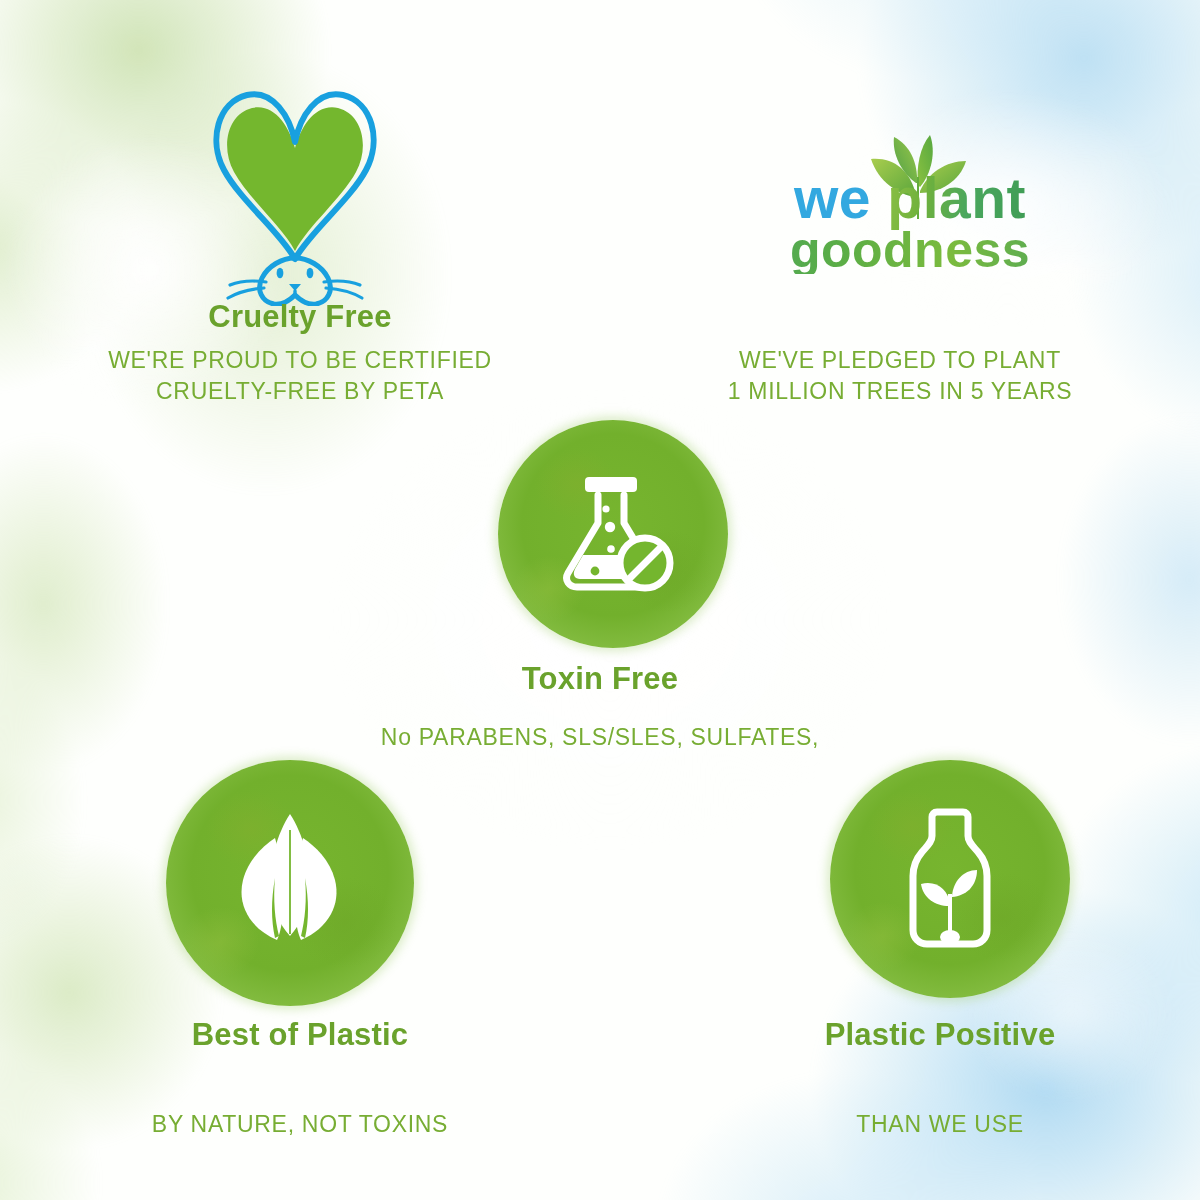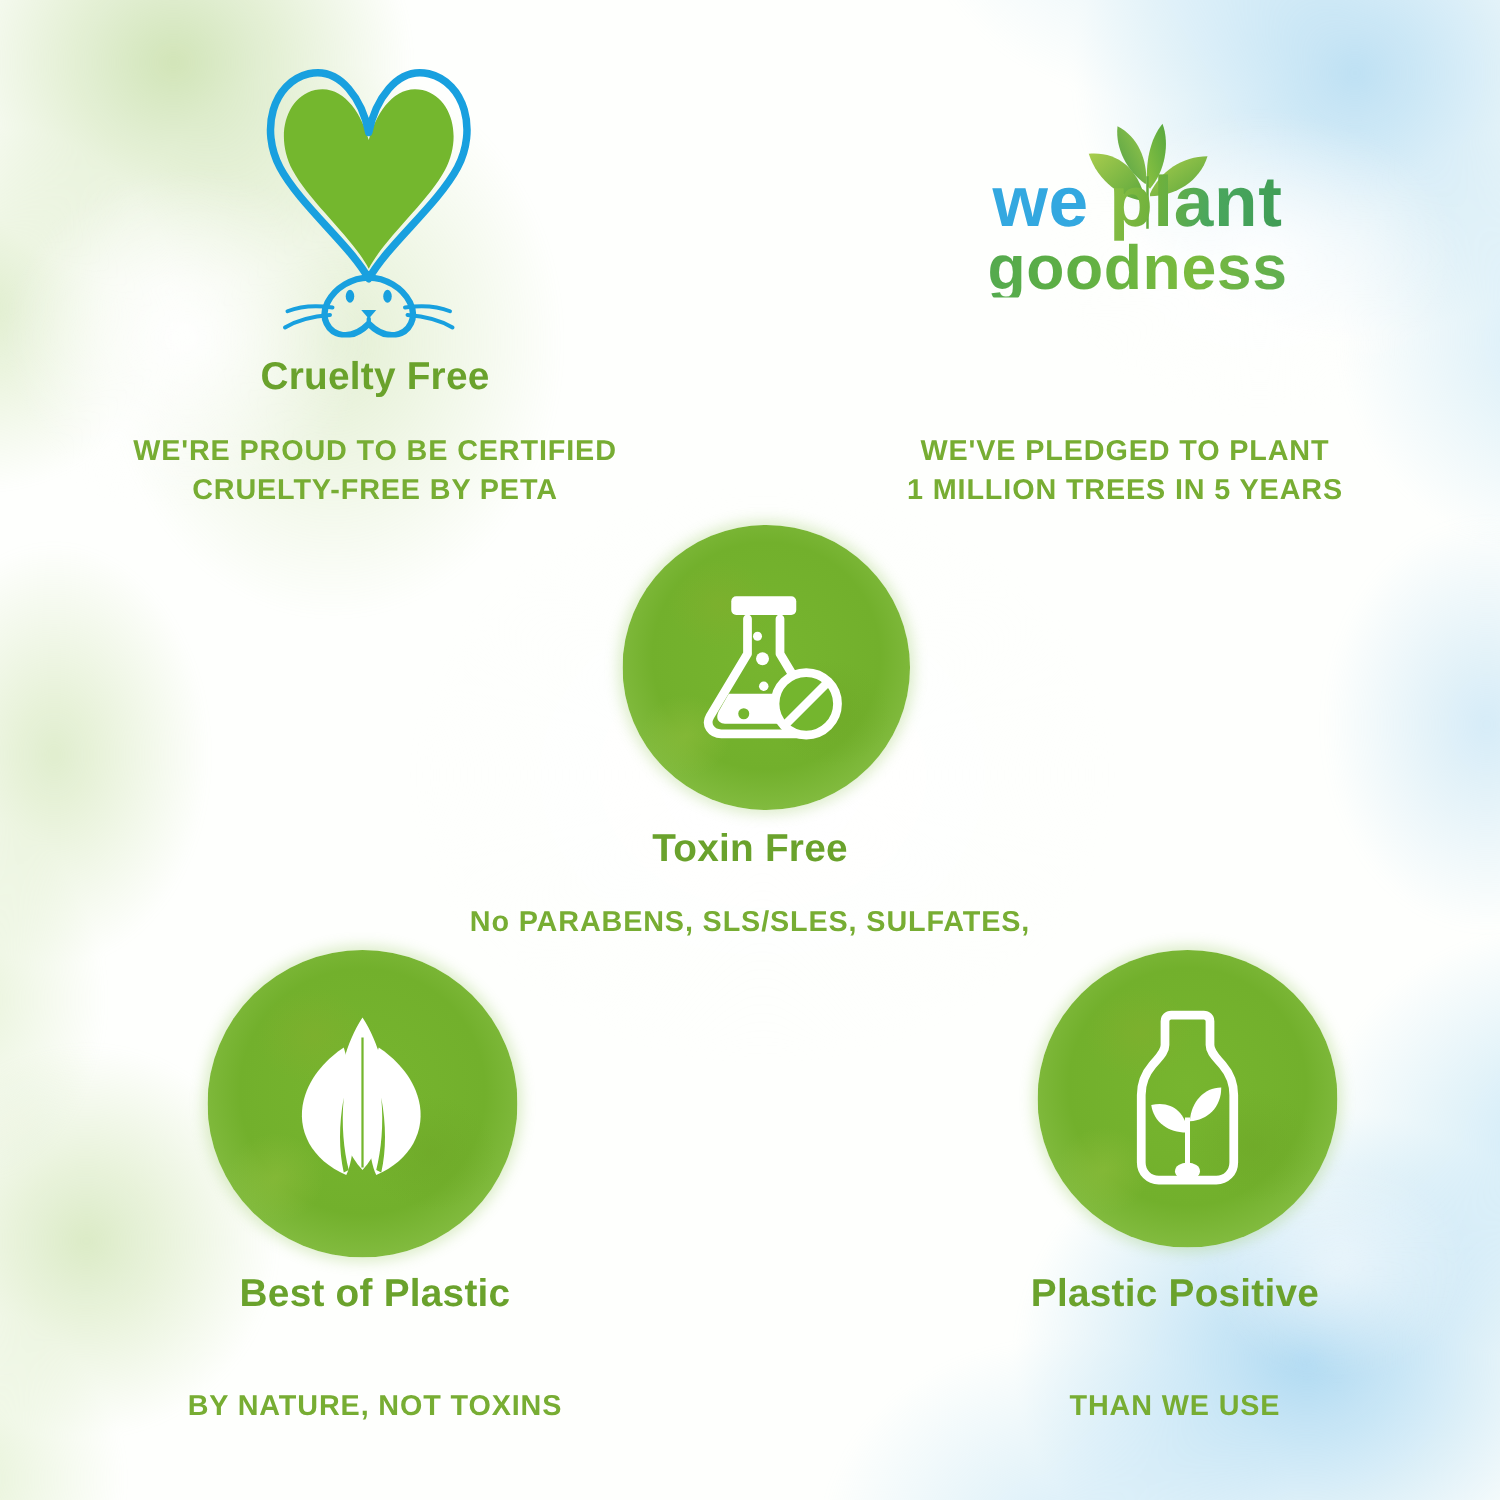--- a/index.html
+++ b/index.html
@@ -90,21 +90,21 @@
     color:#6aa22c;
     font-size:31px;
     font-weight:bold;
     letter-spacing:.2px;
     line-height:1.1;
     margin:0;
   }
   .desc{
     color:#77ad33;
     font-size:23px;
-    font-weight:bold;
+    font-weight:normal;
     letter-spacing:.7px;
     line-height:1.33;
     margin:10px 0 0 0;
     text-transform:uppercase;
   }
   .desc .nocap{text-transform:none;margin-top:32px;}
 
   
   .badge{
     position:relative;
@@ -116,21 +116,21 @@
       radial-gradient(circle at 50% 46%, #77b52f 0%, #72b02c 54%, #86be44 78%, #9ccb62 92%, rgba(160,205,105,.55) 100%);
     box-shadow:0 0 10px 4px rgba(150,198,92,.30);
   }
   .badge::after{
     content:"";position:absolute;inset:-3px;border-radius:50%;
     background:radial-gradient(circle at 50% 50%, rgba(255,255,255,0) 86%, rgba(160,205,100,.22) 94%, rgba(255,255,255,0) 100%);
   }
   .badge svg{position:absolute;left:50%;top:50%;transform:translate(-50%,-50%);}
 
   
-  .logo-wrap{position:absolute;}
+  .logo-wrap{position:absolute;margin-top:36px;}
 
   .wpg-text{
     position:absolute;left:0;top:0;width:100%;
     text-align:center;
     line-height:.96;
     font-weight:bold;
   }
   .wpg-line1{font-size:57px;letter-spacing:.5px;white-space:nowrap;}
   .wpg-line2{font-size:50px;letter-spacing:.5px;}
   .wpg-we{color:#33a8e0;}
@@ -196,21 +196,21 @@
         <path d="M105 215 L105 219" stroke="#18a0df" stroke-width="3.4" stroke-linecap="round"></path>
 
         <path d="M76 206 C 62 204, 50 205, 40 209" fill="none" stroke="#18a0df" stroke-width="3.2" stroke-linecap="round"></path>
         <path d="M74 212 C 60 213, 48 216, 38 222" fill="none" stroke="#18a0df" stroke-width="3.2" stroke-linecap="round"></path>
 
         <path d="M134 206 C 148 204, 160 205, 170 209" fill="none" stroke="#18a0df" stroke-width="3.2" stroke-linecap="round"></path>
         <path d="M136 212 C 150 213, 162 216, 172 222" fill="none" stroke="#18a0df" stroke-width="3.2" stroke-linecap="round"></path>
       </svg>
     </div>
 
-    <h2 class="title" style="position:absolute;left:0;top:244px;width:600px;">Cruelty Free</h2>
+    <h2 class="title" style="position:absolute;left:0;top:260px;width:600px;">Cruelty Free</h2>
 
     <p class="desc" style="position:absolute;left:0;top:295px;width:600px;">
       <span>WE'RE PROUD TO BE CERTIFIED</span><br>
       <span>CRUELTY-FREE BY PETA</span>
     </p>
   </div>
 
   <div class="block" style="left:600px;top:40px;width:600px;">
 
     <div class="logo-wrap" style="left:140px;top:95px;width:340px;height:160px;">

